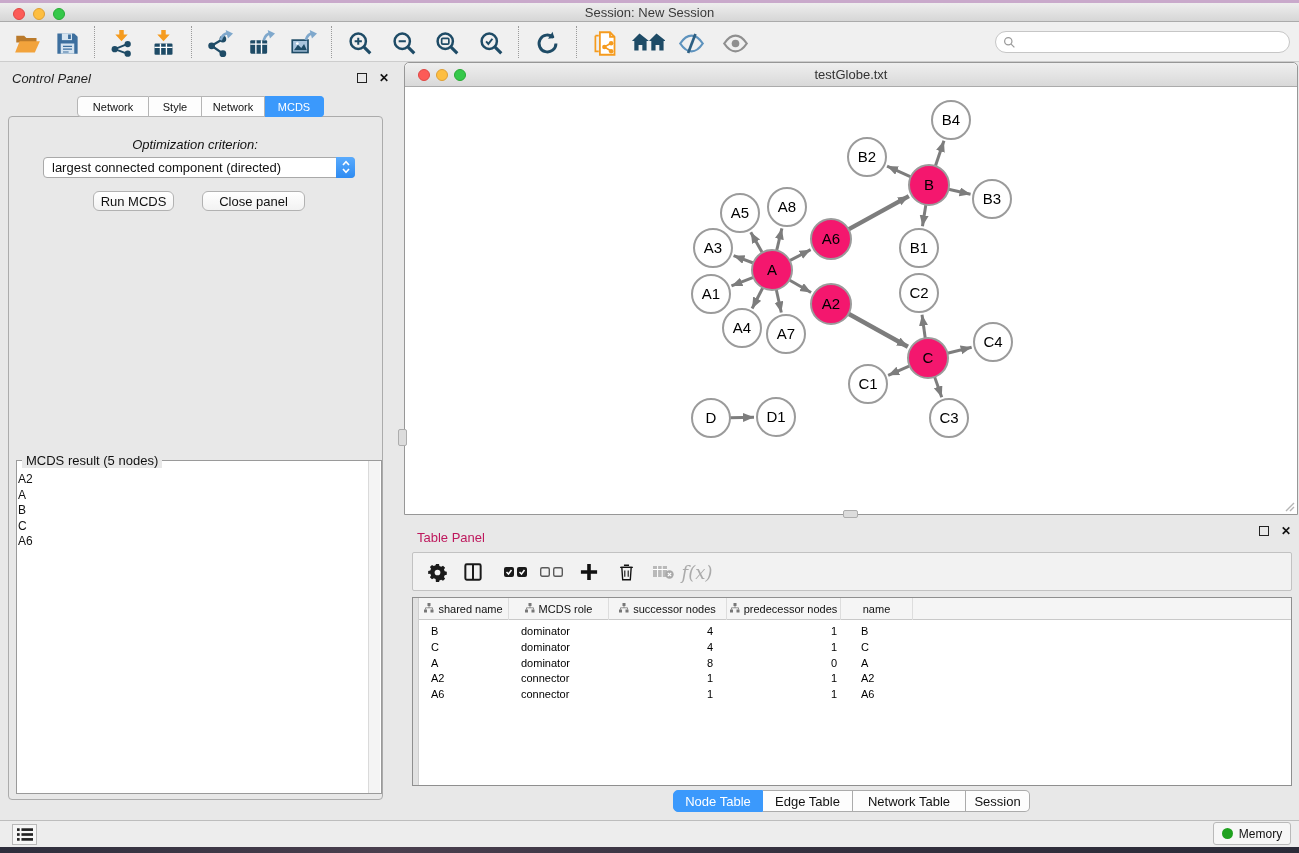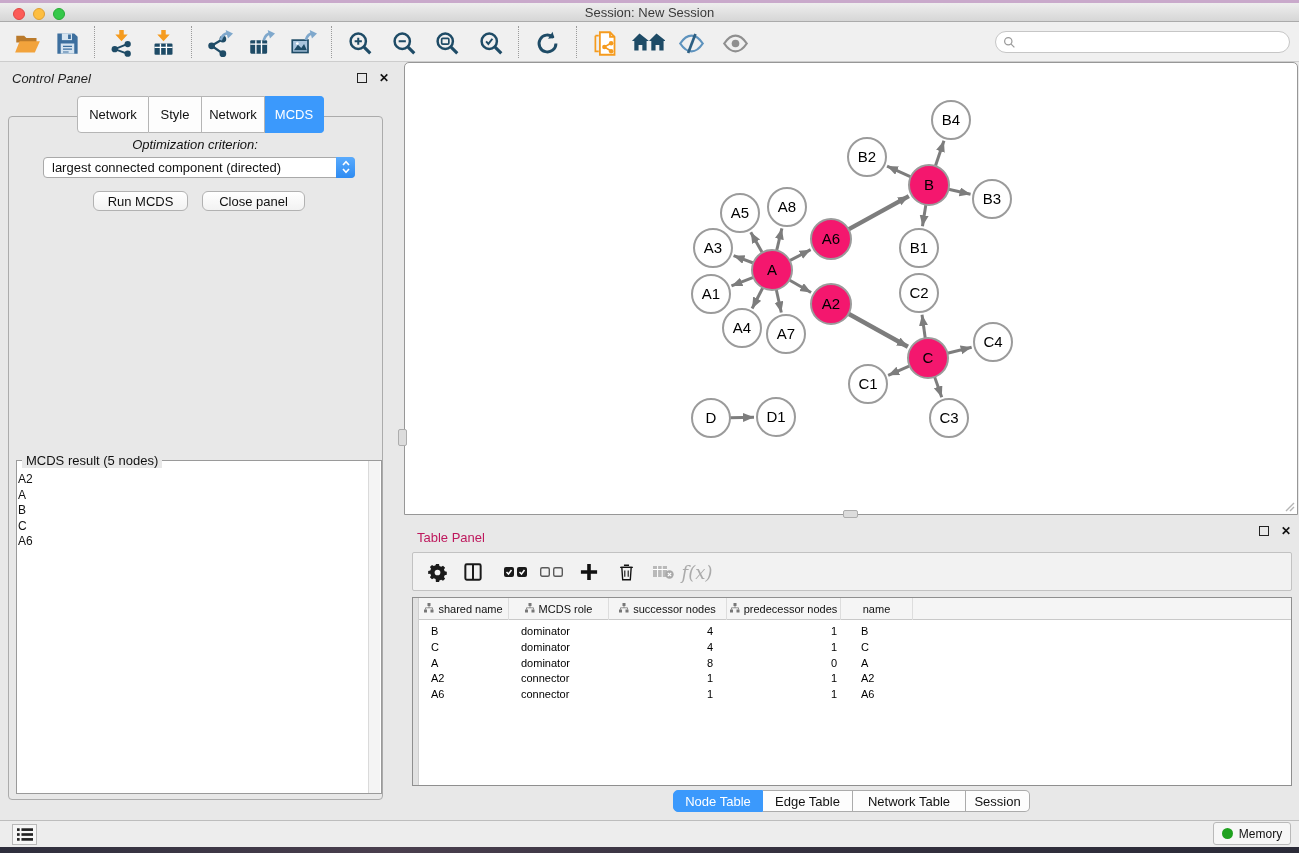--- a/index.html
+++ b/index.html
@@ -25,21 +25,21 @@
   .searchbox { position:absolute; left:995px; top:31px; width:295px; height:22px; background:#fff;
     border:1px solid #C6C6C6; border-radius:11px; display:flex; align-items:center; padding-left:7px; }
   .searchbox input { border:none; outline:none; flex:1; font-size:12px; background:transparent; font-family:"Liberation Sans",sans-serif; }
 
   
   .cp-title { left:12px; top:71px; font-size:13px; color:#222;font-style:italic; }
   .panel-ctl { position:absolute; display:flex; gap:12px; }
   .mini-float { width:10px; height:10px; border:1.5px solid #222; display:inline-block; }
   .mini-close { font-size:12px; font-weight:bold; color:#111; line-height:10px; }
   .cp-tabs { left:77px; top:96px; height:21px; display:flex; z-index:3; }
-  .cp-tab { height:37px; display:flex; align-items:center; justify-content:center; font-size:13px;
+  .cp-tab { height:21px; display:flex; align-items:center; justify-content:center; font-size:11px;
     background:#FDFDFD; border:1px solid #B5B5B5; border-left:none; color:#111; }
   .cp-tab:first-child { border-left:1px solid #B5B5B5; border-radius:4px 0 0 4px; }
   .cp-tab:last-child { border-radius:0 4px 4px 0; }
   .cp-tab.active { background:#3B99FC; color:#fff; border-color:#3B99FC; }
   .cp-body { left:8px; top:116px; width:375px; height:684px; border:1px solid #ABABAB; border-radius:4px; background:#E8E8E8; }
   .opt-label { left:0; top:137px; width:390px; text-align:center; font-size:13px; color:#111;font-style:italic; }
   .combo { left:43px; top:157px; width:312px; height:21px; background:#fff; border:1px solid #A9A9A9; border-radius:4px;
     display:flex; align-items:center; }
   .combo .val { flex:1; font-size:13px; padding-left:8px; color:#111; white-space:nowrap; overflow:hidden; }
   .combo .stepper { width:19px; height:21px; margin:-1px -1px 0 0; background:linear-gradient(#59ABFD,#2E8BF2);
@@ -250,34 +250,40 @@
 <div class="abs cp-body"></div>
 <div class="abs opt-label">Optimization criterion:</div>
 <div class="abs combo">
   <span class="val">largest connected component (directed)</span>
   <span class="stepper">
     <svg viewBox="0 0 10 16" style="width:10px;height:16px">
         <path d="M2 6l3-3.4L8 6M2 10l3 3.4L8 10" fill="none" stroke="#fff" stroke-width="1.6"></path>
       </svg>
   </span>
 </div>
-<button class="macbtn" style="left:93px; top:191px; width:95px;">Run MCDS</button>
+<button class="macbtn" style="left:93px; top:191px; width:81px;">Run MCDS</button>
 <button class="macbtn" style="left:202px; top:191px; width:103px;">Close panel</button>
 <div class="abs fieldset"></div>
 <div class="fieldset-legend">MCDS result (5 nodes)</div>
 <div class="mcds-list" id="mcds-list">
     <div>A2</div>
     <div>A</div>
     <div>B</div>
     <div>C</div>
     <div>A6</div>
   </div>
 <div class="mcds-scroll"></div>
 
 <div class="abs netwin">
+  <div class="net-titlebar">
+    <span class="net-tl" style="left:13px;background:#FC5B57;border:1px solid #DF4744"></span>
+    <span class="net-tl" style="left:31px;background:#FDBE41;border:1px solid #DE9F34"></span>
+    <span class="net-tl" style="left:49px;background:#35C84A;border:1px solid #27AA35"></span>
+    <span>testGlobe.txt</span>
+  </div>
   <svg class="net-canvas" id="graph-svg" viewBox="0 0 892 427">
       <defs>
         <marker id="arrow" markerUnits="userSpaceOnUse" markerWidth="12" markerHeight="10" refX="11" refY="4.5" orient="auto">
           <path d="M0 0L11 4.5L0 9z" fill="#7D7D7D"></path>
         </marker>
       </defs>
       <line x1="348.38868096605233" y1="190.3224861772909" x2="326.47245093734244" y2="198.94526520498002" stroke="#7D7D7D" stroke-width="3" marker-end="url(#arrow)"></line>
       <line x1="348.2603959042736" y1="176.0123510151529" x2="328.613564505299" y2="168.68641388333182" stroke="#7D7D7D" stroke-width="3" marker-end="url(#arrow)"></line>
       <line x1="357.81154162252466" y1="200.76435286311897" x2="347.1073042152229" y2="221.45921185056912" stroke="#7D7D7D" stroke-width="3" marker-end="url(#arrow)"></line>
       <line x1="357.20930486584723" y1="165.56032429229037" x2="345.769764647568" y2="145.1836432784806" stroke="#7D7D7D" stroke-width="3" marker-end="url(#arrow)"></line>

